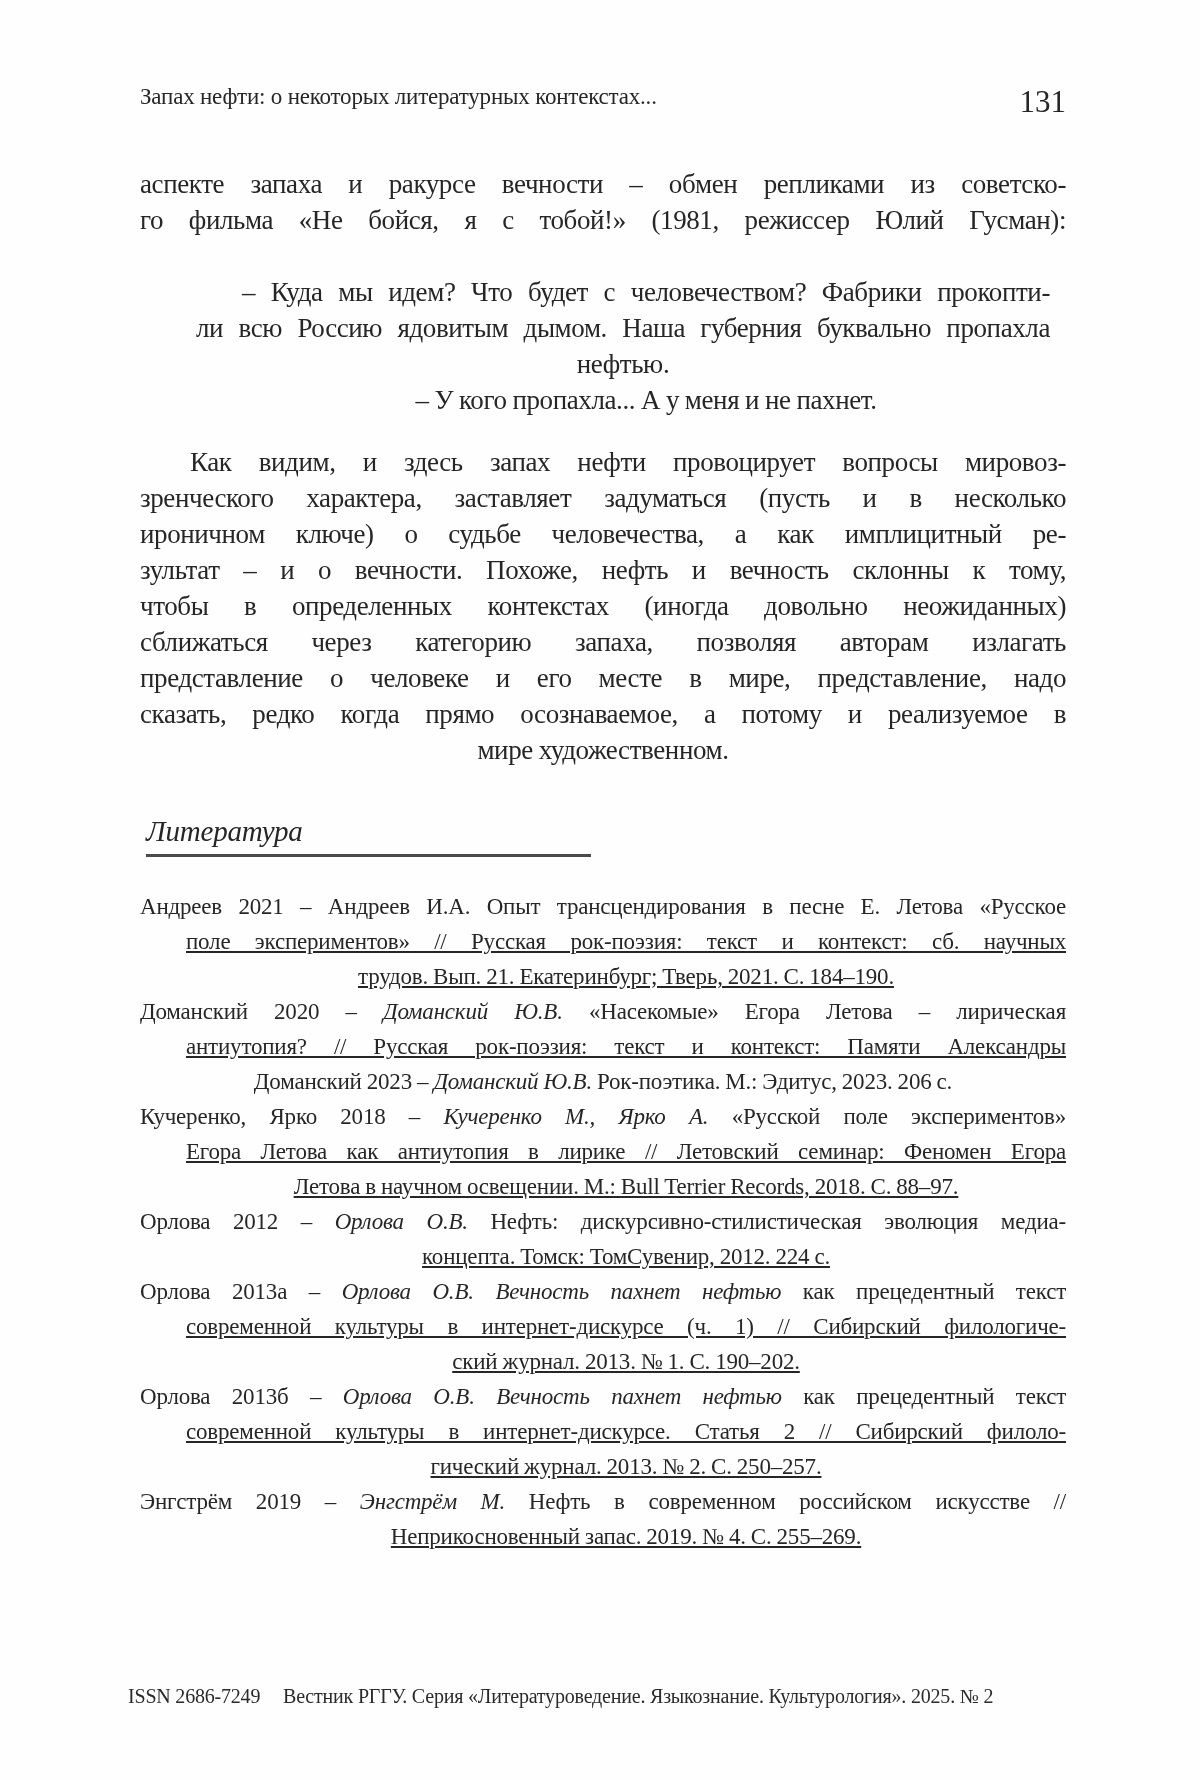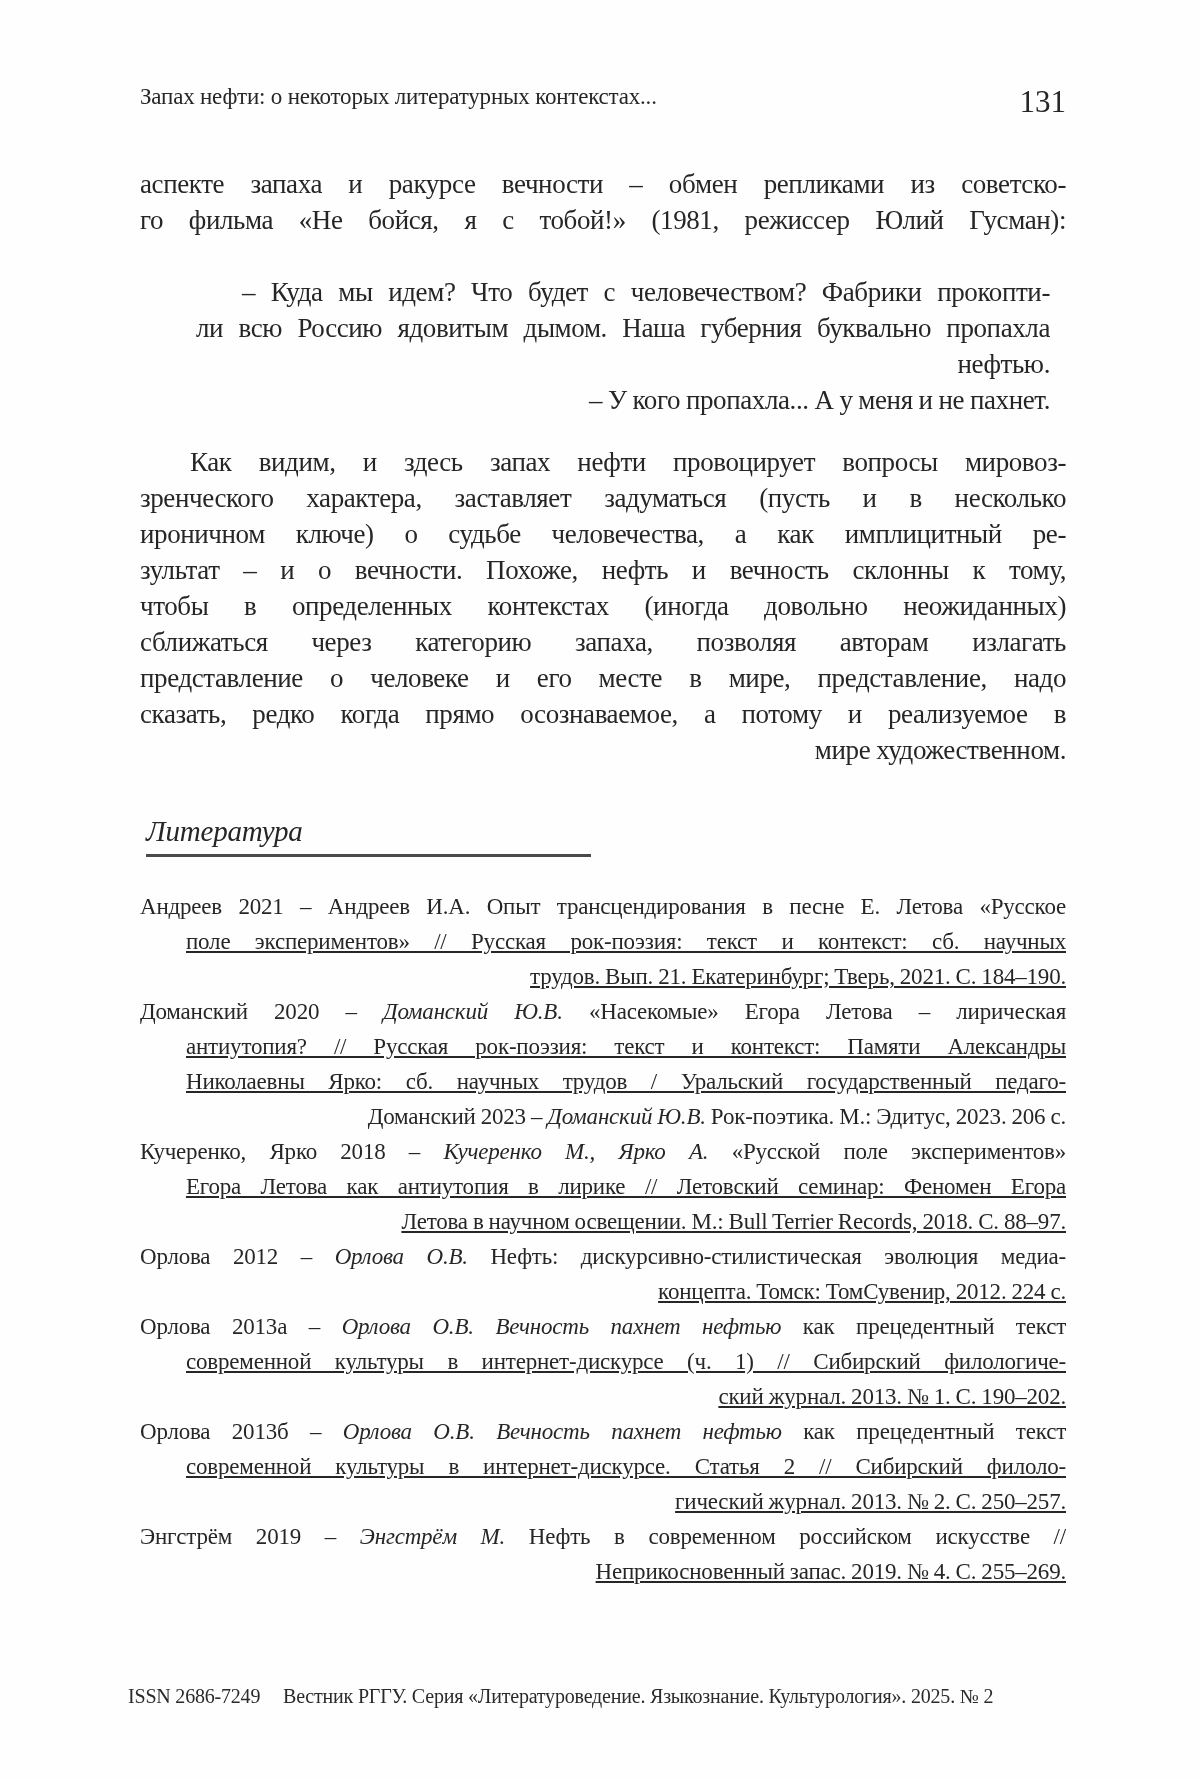--- a/index.html
+++ b/index.html
@@ -32,21 +32,21 @@
   }
   .running-title {
     font-size: 23px;
     letter-spacing: -0.2px;
   }
   .page-number {
     font-size: 31px;
   }
   
   .tline {
-    text-align: right;
+    text-align: center;
     overflow: hidden;
     letter-spacing: -0.4px;
     word-spacing: -0.5px;
   }
   .tline.j {
     text-align: justify;
   }
   .tline.j::after {
     content: "";
     display: inline-block;
@@ -146,21 +146,20 @@
 
     <div class="refs">
         <div class="ref">
           <div class="tline j"><span>Андреев 2021 – Андреев И.А. Опыт трансцендирования в песне Е. Летова «Русское</span></div>
           <div class="tline j"><span>поле экспериментов» // Русская рок-поэзия: текст и контекст: сб. научных</span></div>
           <div class="tline"><span>трудов. Вып. 21. Екатеринбург; Тверь, 2021. С. 184–190.</span></div>
         </div>
         <div class="ref">
           <div class="tline j"><span>Доманский 2020 – </span><span class="it">Доманский Ю.В.</span><span> «Насекомые» Егора Летова – лирическая</span></div>
           <div class="tline j"><span>антиутопия? // Русская рок-поэзия: текст и контекст: Памяти Александры</span></div>
-          <div class="tline j"><span>Николаевны Ярко: сб. научных трудов / Уральский государственный педаго-</span></div>
         </div>
         <div class="ref">
           <div class="tline"><span>Доманский 2023 – </span><span class="it">Доманский Ю.В.</span><span> Рок-поэтика. М.: Эдитус, 2023. 206 с.</span></div>
         </div>
         <div class="ref">
           <div class="tline j"><span>Кучеренко, Ярко 2018 – </span><span class="it">Кучеренко М., Ярко А.</span><span> «Русской поле экспериментов»</span></div>
           <div class="tline j"><span>Егора Летова как антиутопия в лирике // Летовский семинар: Феномен Егора</span></div>
           <div class="tline"><span>Летова в научном освещении. М.: Bull Terrier Records, 2018. С. 88–97.</span></div>
         </div>
         <div class="ref">

